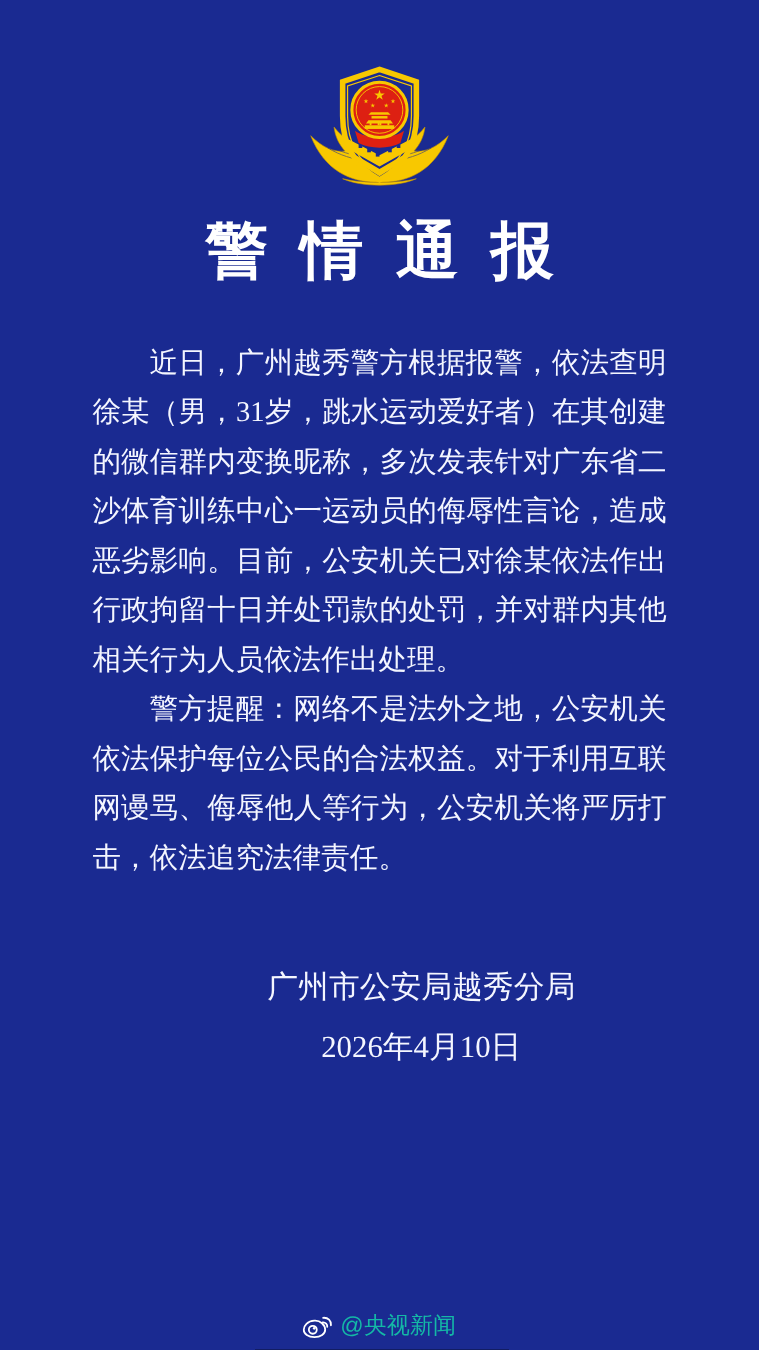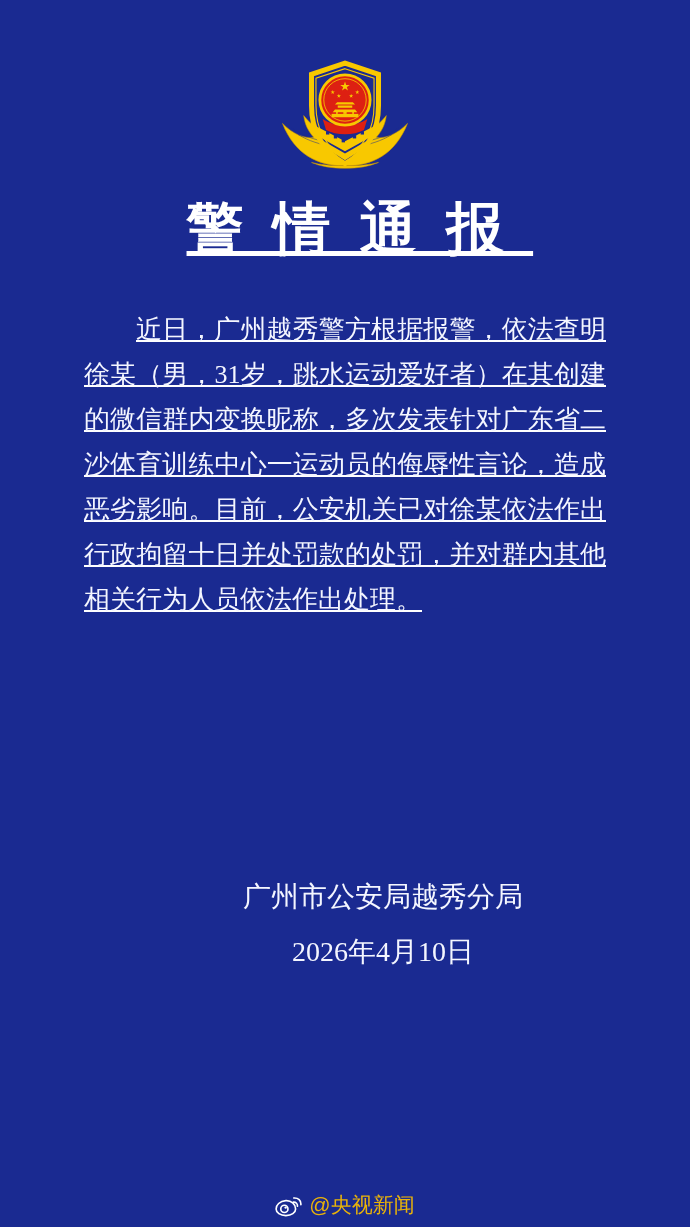--- a/index.html
+++ b/index.html
@@ -9,21 +9,20 @@
   }
   .page {
     position: relative;
     width: 690px;
     height: 1227px;
     margin: 0 auto;
     background: #1a2a91;
     color: #ffffff;
     font-family: "Liberation Serif", "DejaVu Serif", serif;
     overflow: hidden;
-    text-decoration: underline;
   }
   .emblem {
     width: 134px;
     height: 118px;
     margin: 56px auto 0 auto;
   }
   .emblem svg { display: block; width: 100%; height: 100%; }
   .title {
     margin: 24px 0 0 0;
     text-align: center;
@@ -62,21 +61,21 @@
     position: absolute;
     bottom: 8px;
     left: 0;
     right: 0;
     display: flex;
     align-items: center;
     justify-content: center;
     gap: 7px;
     font-family: "Liberation Sans", "DejaVu Sans", sans-serif;
     font-size: 21px;
-    color: #eab308;
+    color: #14b8a6;
   }
   .watermark .wicon { width: 27px; height: 23px; display: inline-block; }
   .watermark .wicon svg { display: block; width: 100%; height: 100%; }
 </style>
 </head>
 <body>
 
 <div class="page">
 
   <div class="emblem">
@@ -131,20 +130,21 @@
         <rect x="120" y="96" width="3" height="7"></rect>
         <rect x="133" y="96" width="3" height="7"></rect>
       </g>
     </svg>
   </div>
 
   <h1 class="title">警情通报</h1>
 
   <div class="body">
     <p>近日，广州越秀警方根据报警，依法查明徐某（男，31岁，跳水运动爱好者）在其创建的微信群内变换昵称，多次发表针对广东省二沙体育训练中心一运动员的侮辱性言论，造成恶劣影响。目前，公安机关已对徐某依法作出行政拘留十日并处罚款的处罚，并对群内其他相关行为人员依法作出处理。</p>
+    <p>警方提醒：网络不是法外之地，公安机关依法保护每位公民的合法权益。对于利用互联网谩骂、侮辱他人等行为，公安机关将严厉打击，依法追究法律责任。</p>
   </div>
 
   <div class="sign-block">
     <div class="issuer">广州市公安局越秀分局</div>
     <div class="date">2026年4月10日</div>
   </div>
 
   <div class="watermark">
     <span class="wicon">
       <svg viewBox="0 0 36 30" xmlns="http://www.w3.org/2000/svg" aria-hidden="true">

